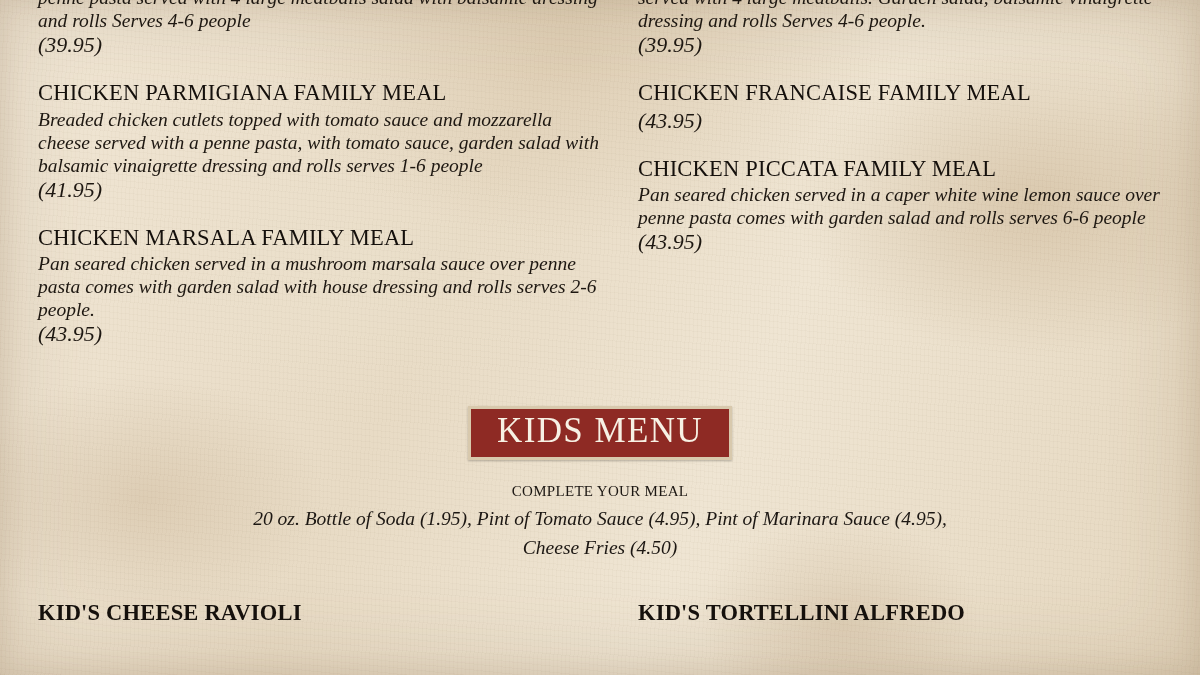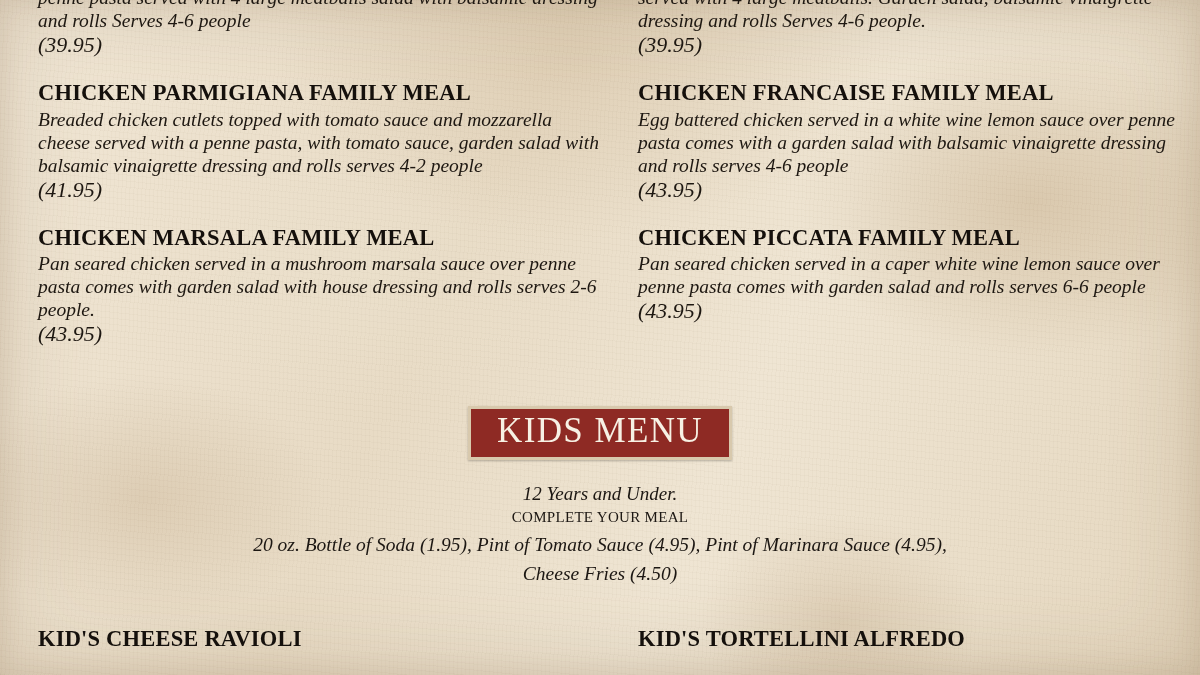--- a/index.html
+++ b/index.html
@@ -67,21 +67,21 @@
   }
   .col.right {
     margin-left: 38px;
   }
 
   .item {
     margin-bottom: 22px;
   }
   .item-title {
     font-family: "Liberation Serif", serif;
-    font-weight: bold;
+    font-weight: normal;
     font-size: 22.5px;
     letter-spacing: 0.2px;
     line-height: 1.12;
     color: #15100c;
     margin: 0 0 2px 0;
   }
   .item-desc {
     font-style: italic;
     font-size: 19.5px;
     line-height: 1.18;
@@ -173,62 +173,60 @@
 
       <div class="col left">
 
         <div class="item clipped">
           <p class="item-desc">penne pasta served with 4 large meatballs salad with balsamic dressing and rolls Serves 4-6 people</p>
           <p class="item-price">(39.95)</p>
         </div>
 
         <div class="item">
           <h2 class="item-title">CHICKEN PARMIGIANA FAMILY MEAL</h2>
-          <p class="item-desc">Breaded chicken cutlets topped with tomato sauce and mozzarella cheese served with a penne pasta, with tomato sauce, garden salad with balsamic vinaigrette dressing and rolls serves 4-2 people</p>
+          <p class="item-desc">Breaded chicken cutlets topped with tomato sauce and mozzarella cheese served with a penne pasta, with tomato sauce, garden salad with balsamic vinaigrette dressing and rolls serves 1-6 people</p>
           <p class="item-price">(41.95)</p>
         </div>
 
         <div class="item">
           <h2 class="item-title">CHICKEN MARSALA FAMILY MEAL</h2>
           <p class="item-desc">Pan seared chicken served in a mushroom marsala sauce over penne pasta comes with garden salad with house dressing and rolls serves 2-6 people.</p>
           <p class="item-price">(43.95)</p>
         </div>
 
       </div>
 
       <div class="col right">
 
         <div class="item clipped">
           <p class="item-desc">served with 4 large meatballs. Garden salad, balsamic vinaigrette dressing and rolls Serves 4-6 people.</p>
           <p class="item-price">(39.95)</p>
         </div>
 
         <div class="item">
           <h2 class="item-title">CHICKEN FRANCAISE FAMILY MEAL</h2>
-          <p class="item-desc">Egg battered chicken served in a white wine lemon sauce over penne pasta comes with a garden salad with balsamic vinaigrette dressing and rolls serves 4-6 people</p>
           <p class="item-price">(43.95)</p>
         </div>
 
         <div class="item">
           <h2 class="item-title">CHICKEN PICCATA FAMILY MEAL</h2>
           <p class="item-desc">Pan seared chicken served in a caper white wine lemon sauce over penne pasta comes with garden salad and rolls serves 6-6 people</p>
           <p class="item-price">(43.95)</p>
         </div>
 
       </div>
     </div>
 
     <div class="banner-wrap">
       <div class="banner">
         <span class="banner-text">KIDS MENU</span>
       </div>
     </div>
 
     <div class="kids-sub">
-      <p class="kids-age">12 Years and Under.</p>
       <p class="kids-complete">COMPLETE YOUR MEAL</p>
       <p class="kids-addons">20 oz. Bottle of Soda (1.95), Pint of Tomato Sauce (4.95), Pint of Marinara Sauce (4.95),</p>
       <p class="kids-addons">Cheese Fries (4.50)</p>
     </div>
 
     <div class="kid-cols">
       <div class="col left">
         <h2 class="kid-title">KID'S CHEESE RAVIOLI</h2>
       </div>
       <div class="col right">

